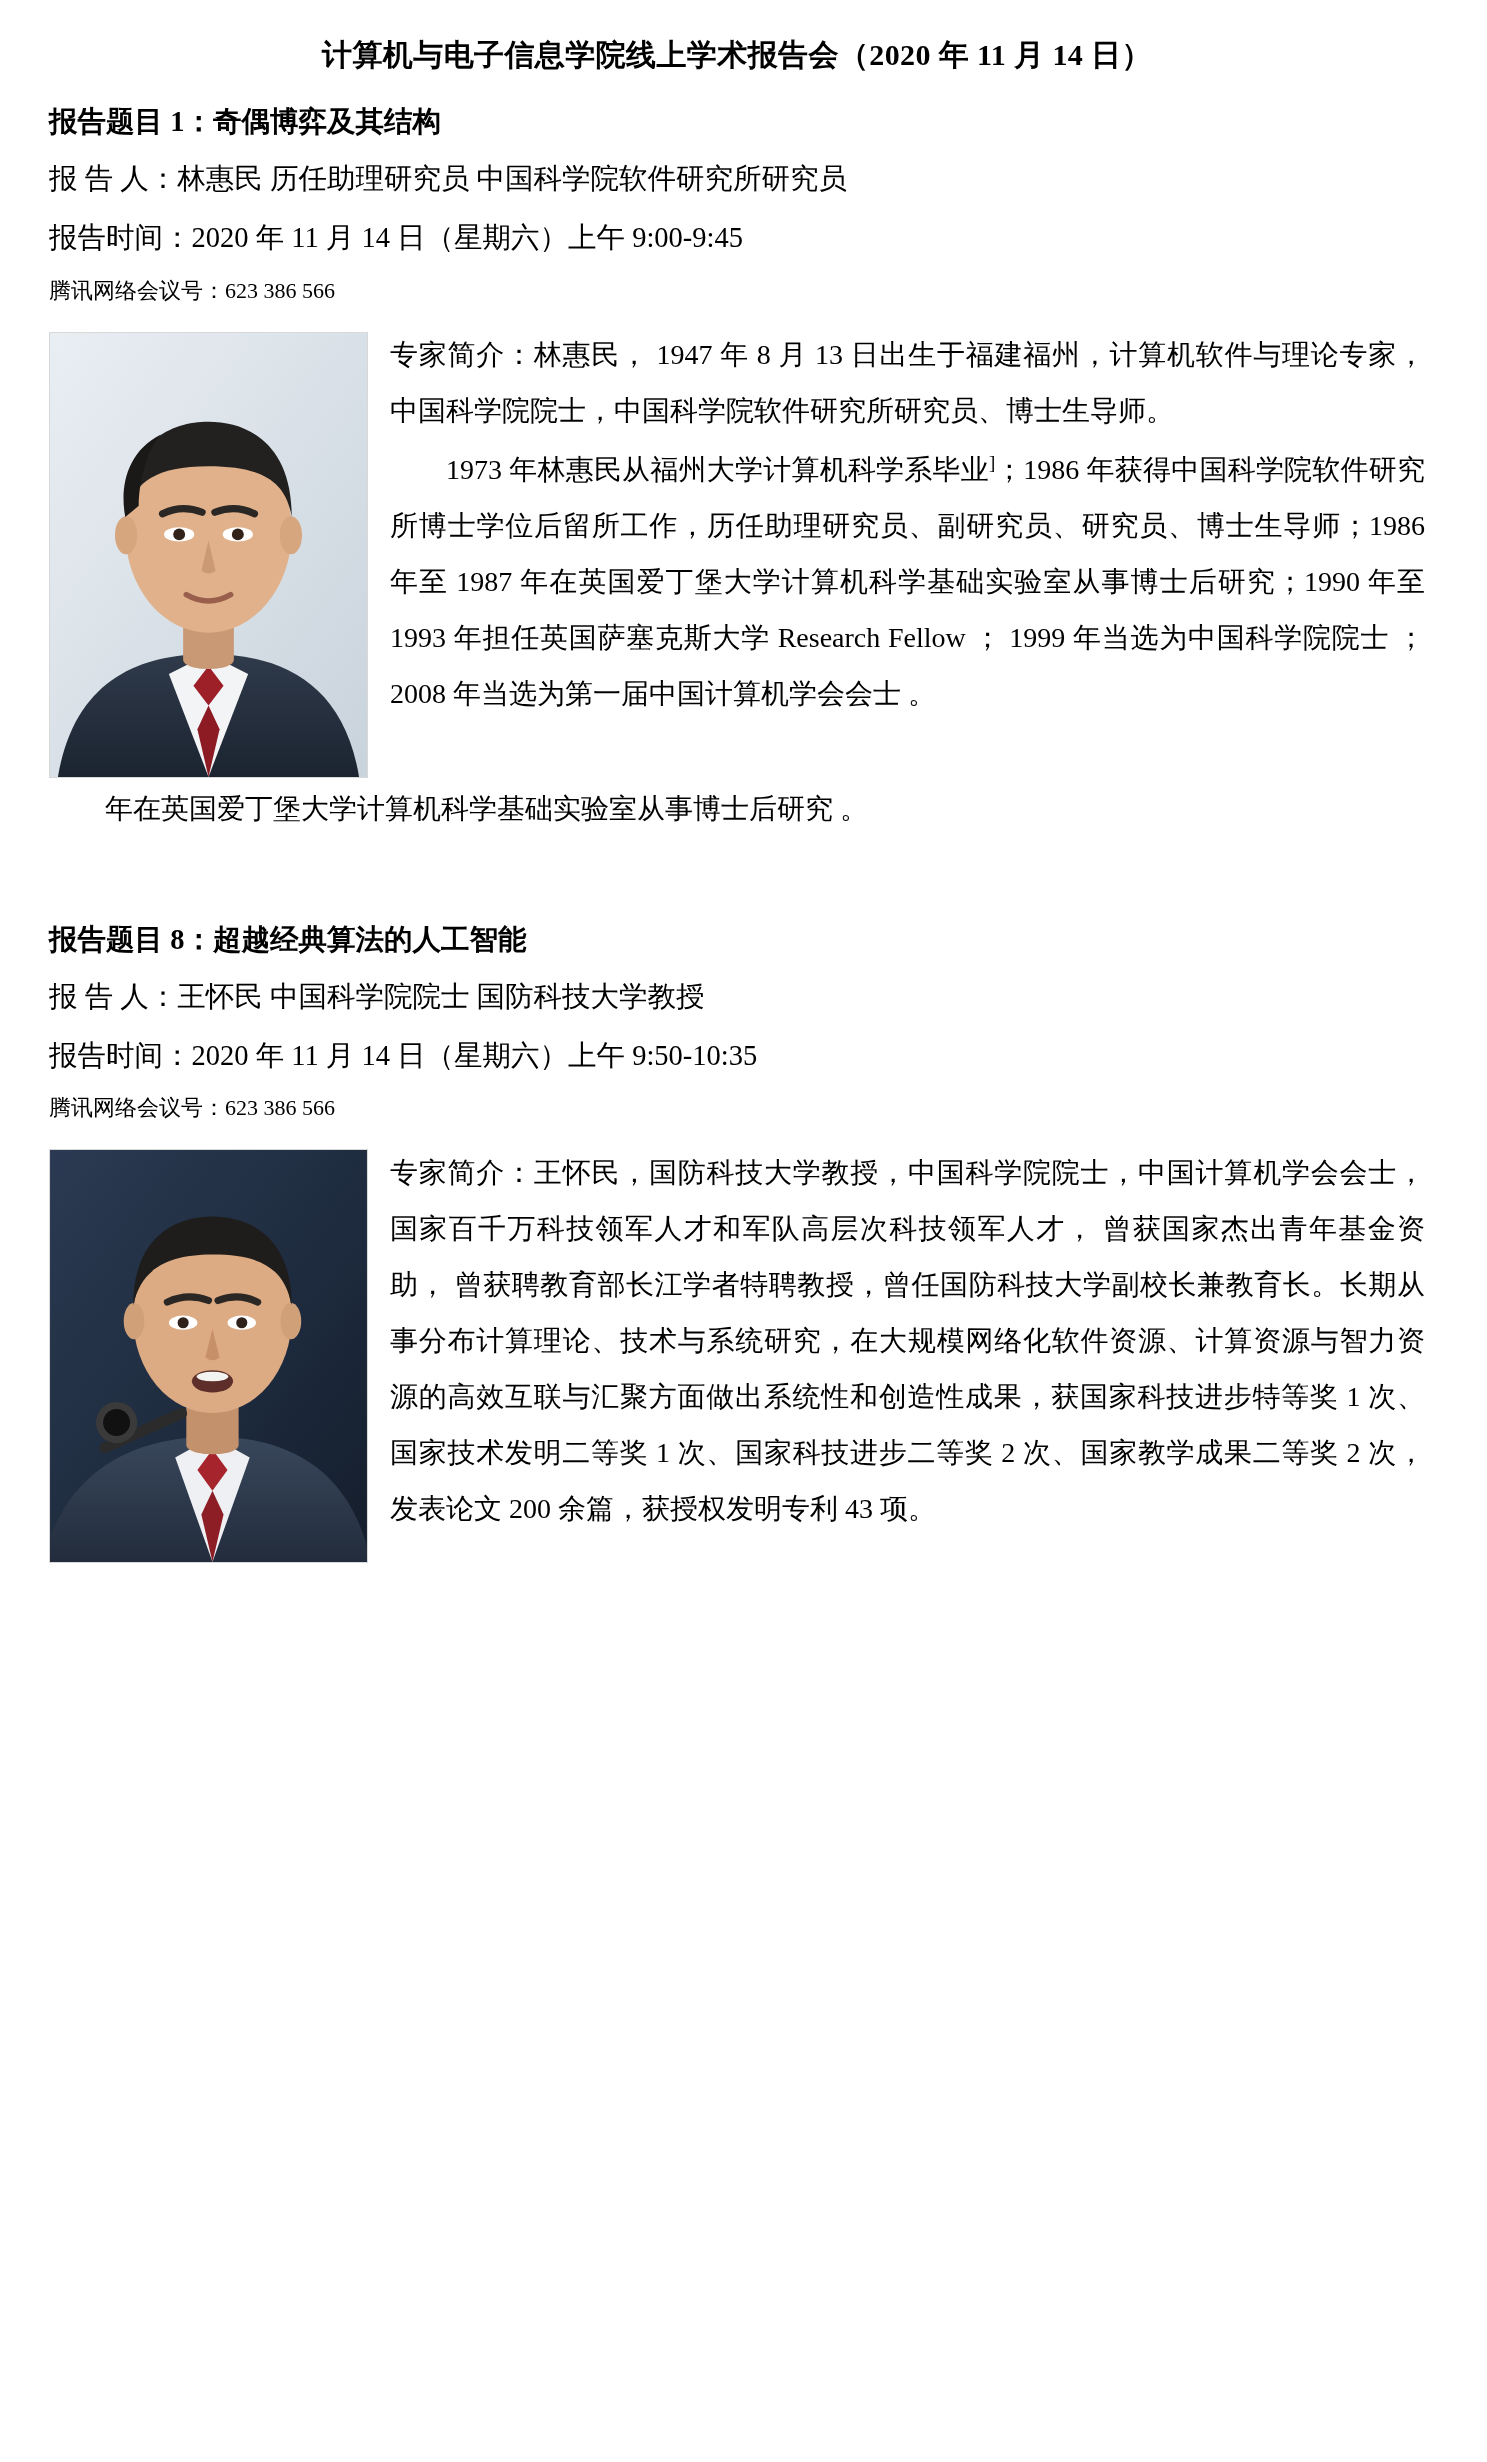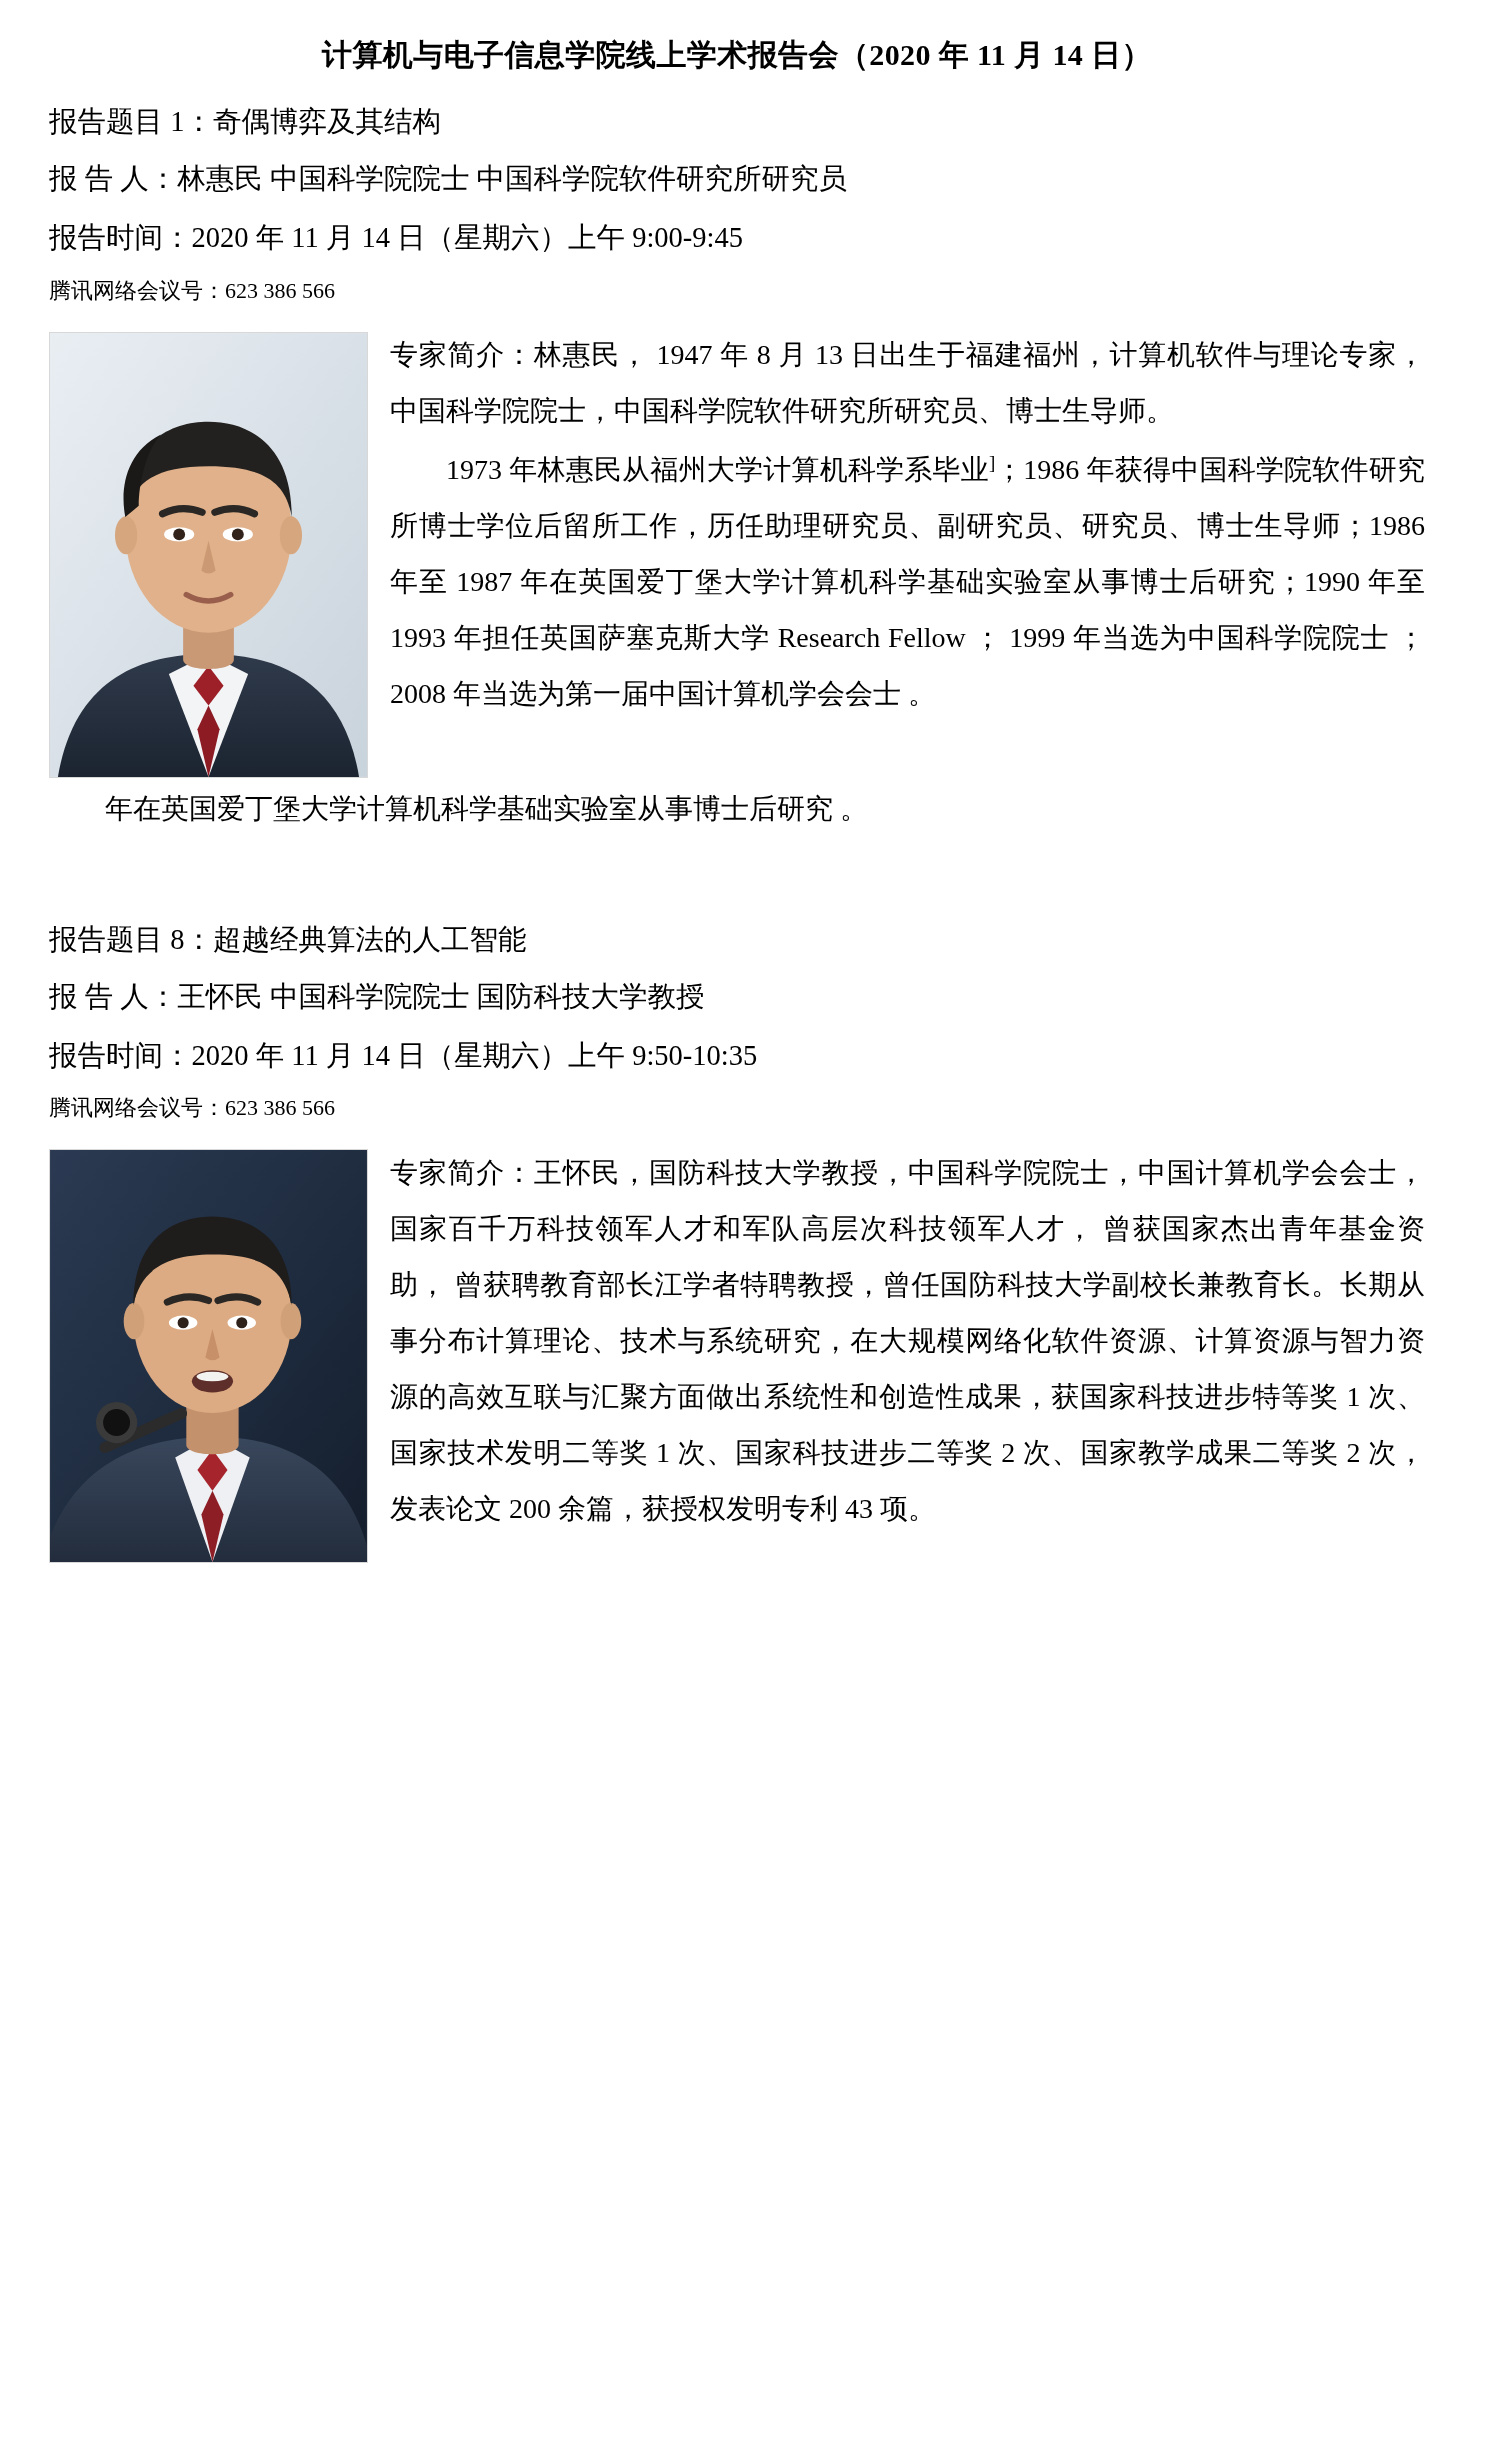--- a/index.html
+++ b/index.html
@@ -21,21 +21,21 @@
   }
   .doc-title {
     text-align: center;
     font-weight: bold;
     font-size: 30px;
     line-height: 1.5;
     letter-spacing: 0.4px;
     margin: 4.8px 0 22px 0;
   }
   .section-heading {
-    font-weight: normal;
+    font-weight: bold;
     font-size: 28.5px;
     line-height: 1.6;
     margin: 20.6px 0 4.8px 0;
   }
   .line {
     font-size: 28.5px;
     line-height: 1.75;
     margin: 9.5px 0;
   }
   .line .lbl {
@@ -97,21 +97,21 @@
 
 <div class="page">
 
   <div class="doc-title">计算机与电子信息学院线上学术报告会（2020 年 11 月 14 日）</div>
 
   <div class="section-heading">
     <span>报告题目 1：</span><span>奇偶博弈及其结构</span>
   </div>
 
   <div class="line">
-    <span class="lbl">报 告 人：</span><span>林惠民    中国科学院院士  中国科学院软件研究所研究员</span>
+    <span class="lbl">报 告 人：</span><span>林惠民    历任助理研究员  中国科学院软件研究所研究员</span>
   </div>
 
   <div class="line">
     <span class="lbl">报告时间：</span><span>2020 年 11 月 14 日（星期六）上午  9:00-9:45</span>
   </div>
 
   <div class="line-tight">
     <span>腾讯网络会议号：</span><span>623 386 566</span>
   </div>
 

